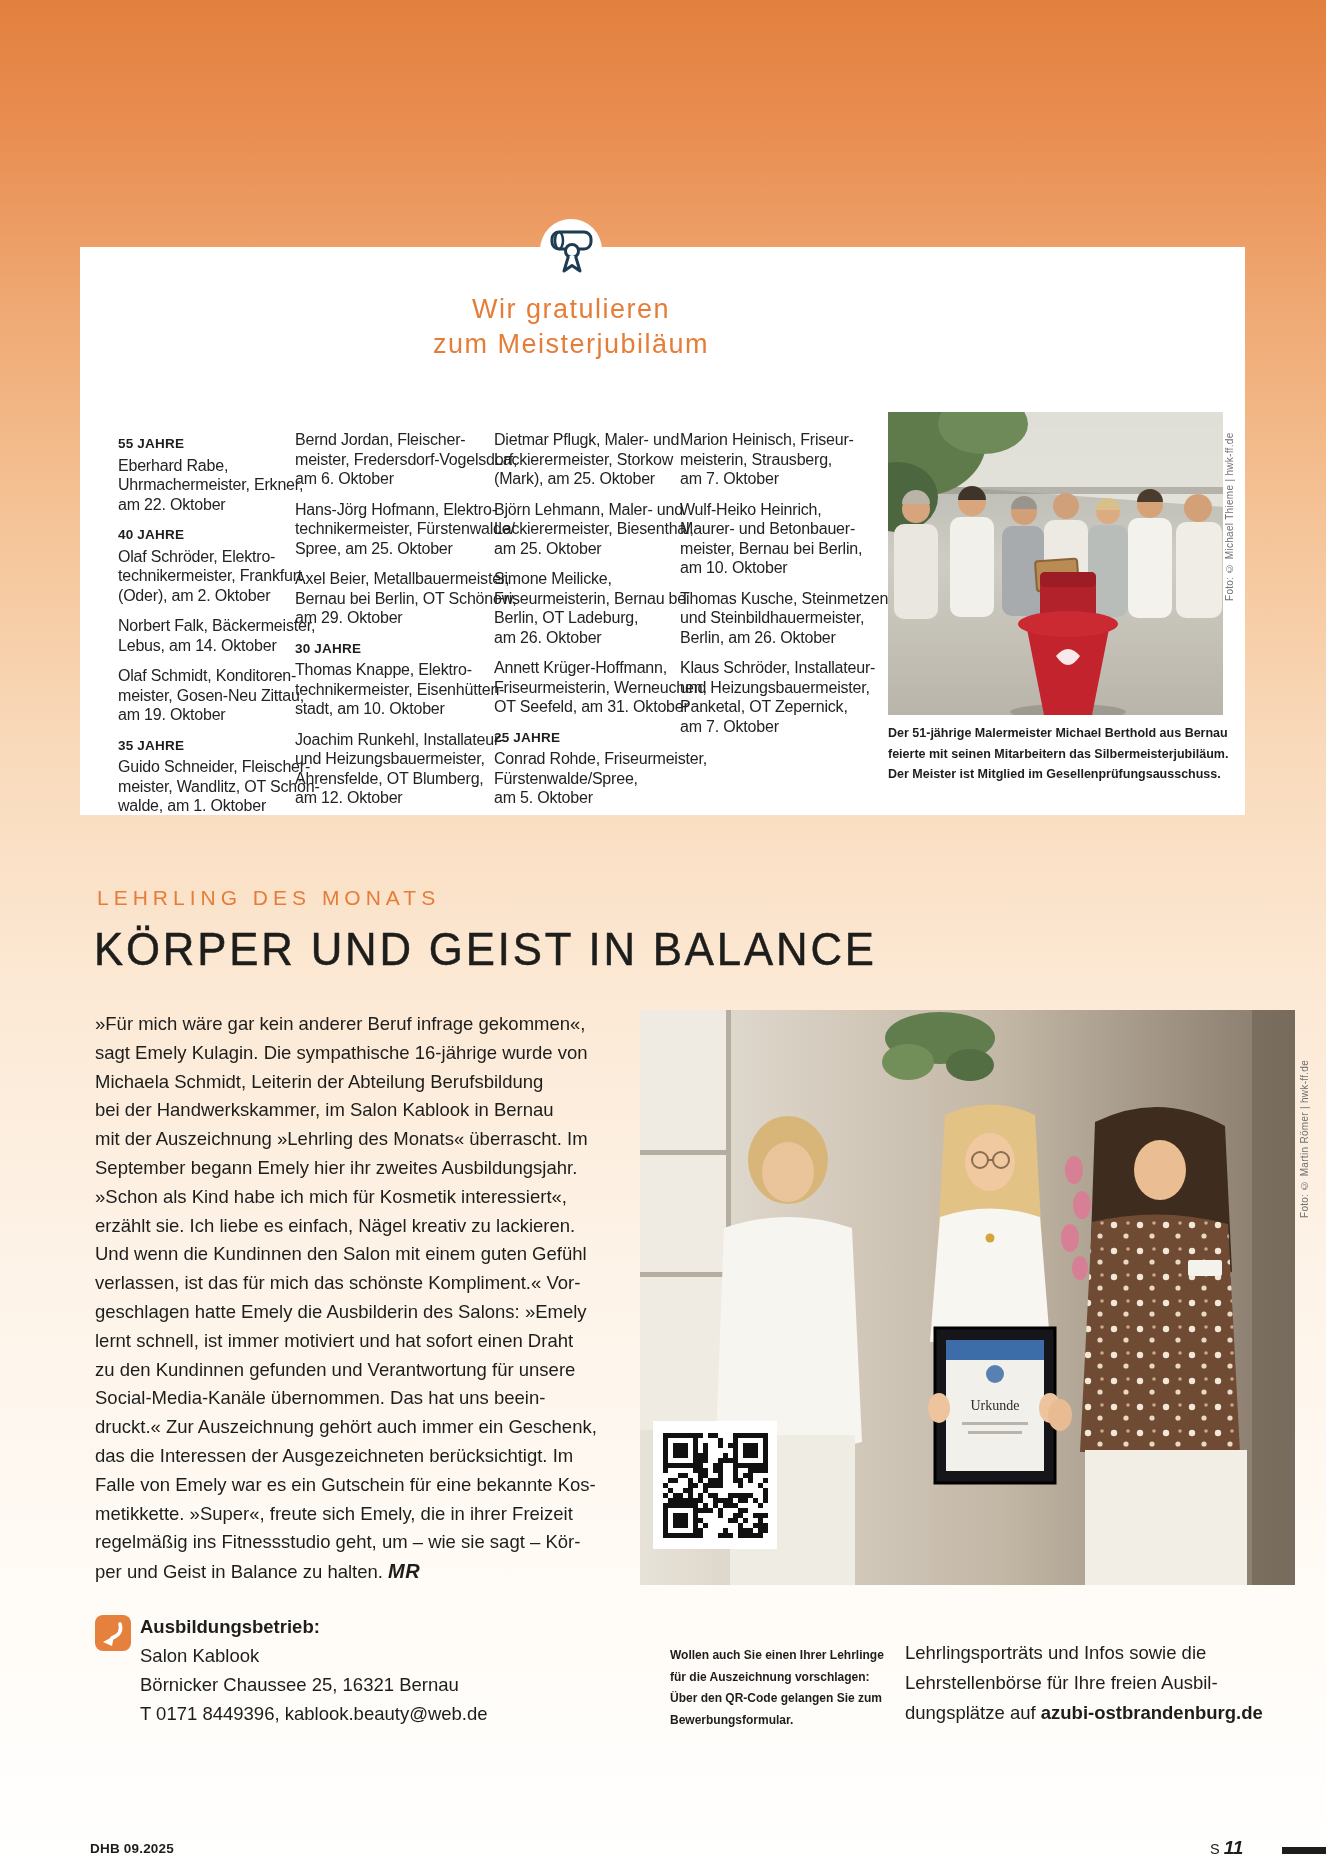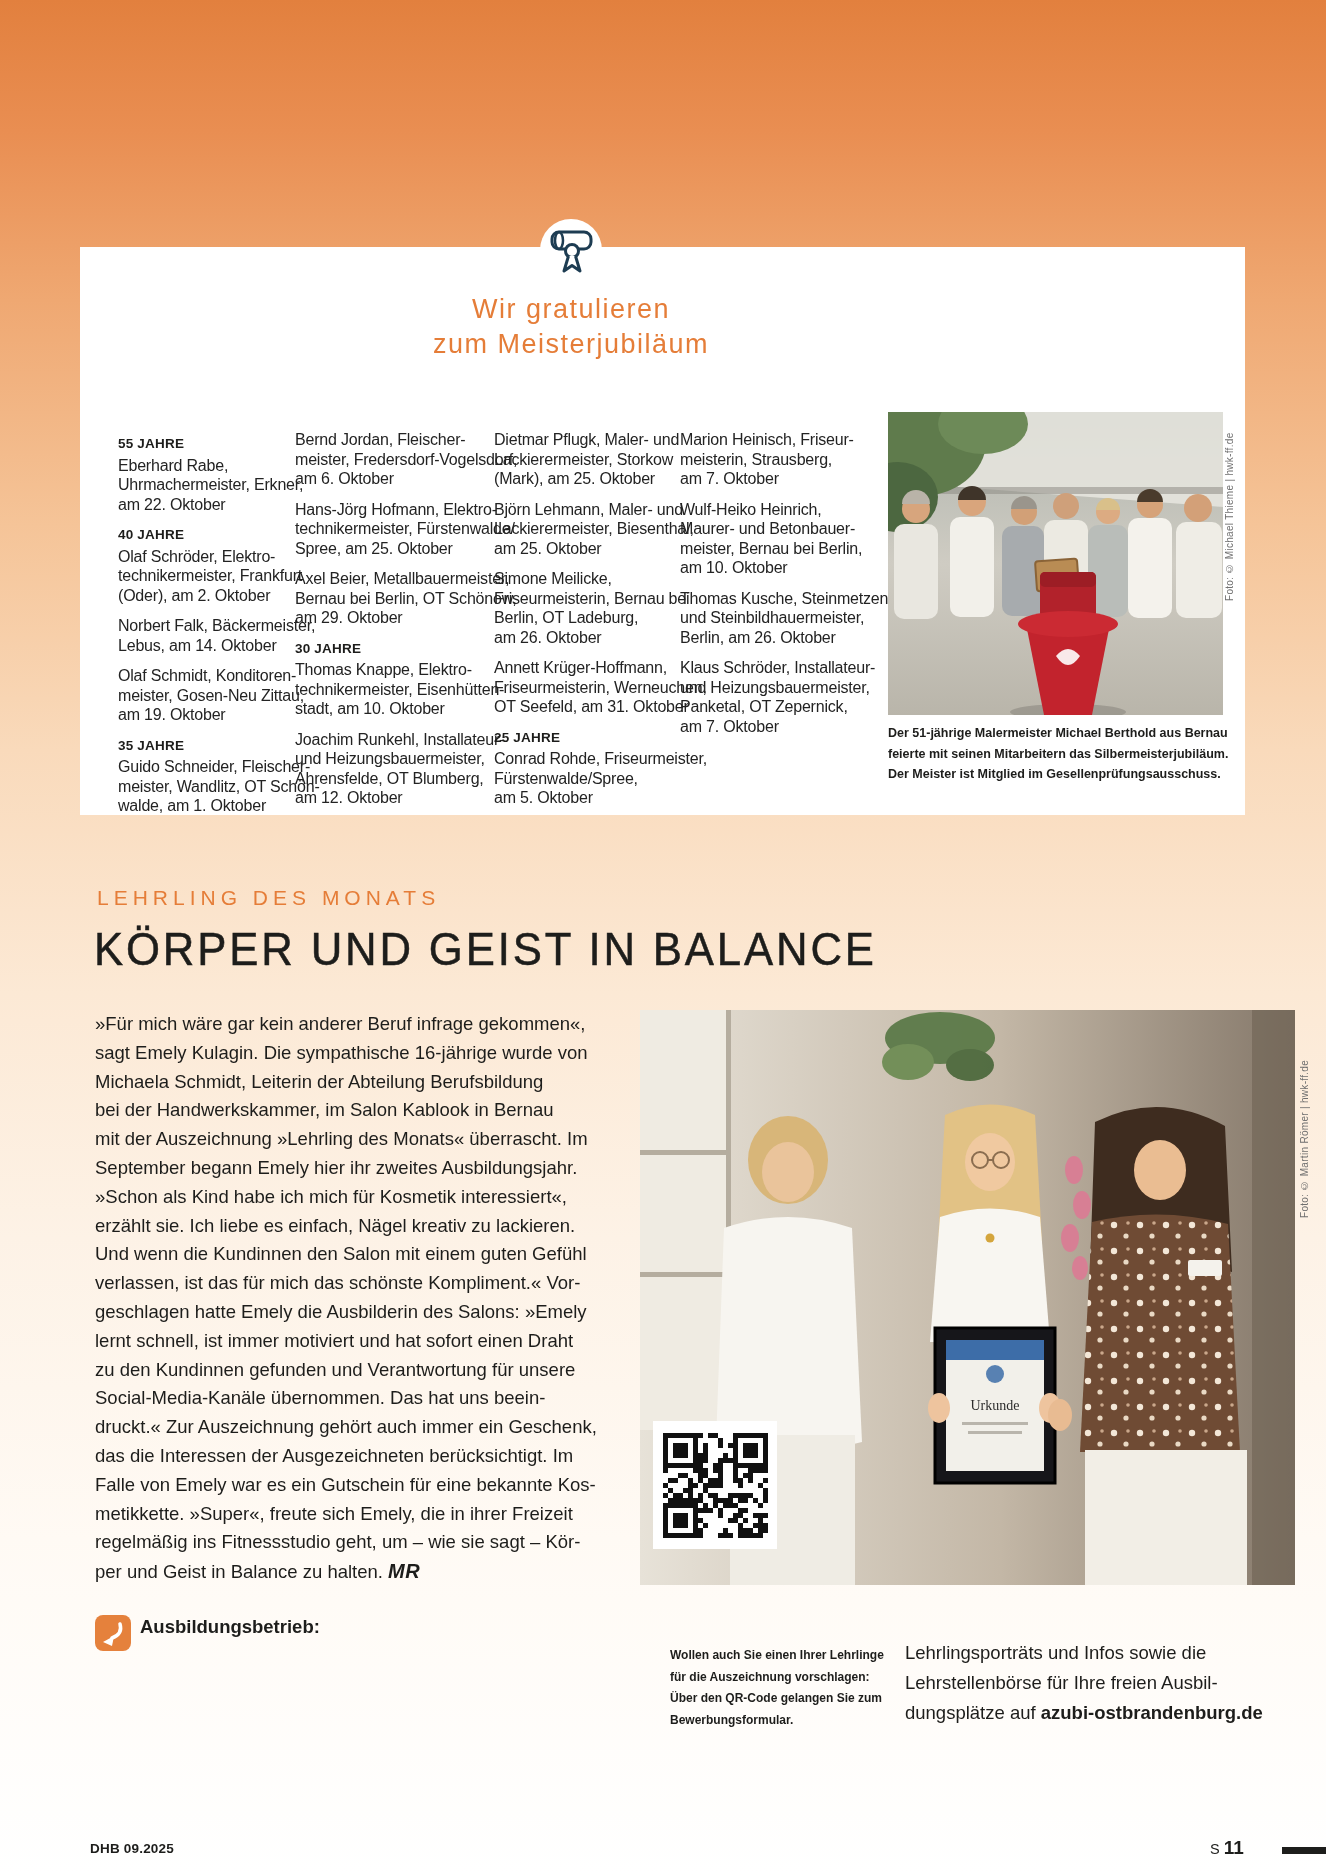--- a/index.html
+++ b/index.html
@@ -39,21 +39,21 @@
   .ausbildung-icon{left:95px; top:1615px;}
   .ausbildung-text{left:140px; top:1612px; font-size:18.5px; line-height:29px; white-space:nowrap;}
   .ausbildung-label{font-weight:700;}
   .qr-caption{left:670px; top:1645px; width:245px; font-weight:700; font-size:12px; line-height:21.5px; white-space:nowrap;}
   .portal-text{left:905px; top:1638px; font-size:18.5px; line-height:30px; white-space:nowrap;}
   .portal-text b{font-weight:700;}
   
   .footer-issue{left:90px; top:1841px; font-weight:700; font-size:13.5px; letter-spacing:0.2px;}
   .footer-url{left:205px; top:1911px; font-size:10px; color:#555555; letter-spacing:0.4px;}
   .footer-page{left:1210px; top:1837px; font-size:14.5px;}
-  .footer-page .num{font-size:19px; font-weight:700;}
+  .footer-page .num{font-size:19px; font-weight:700;font-style:italic;}
   .footer-dash{left:1282px; top:1847px; width:44px; height:7px; background:#1d1d1b;}
 </style>
 </head>
 <body>
 
 <div class="page">
 
   <div class="abs jubilee-card"></div>
   <div class="abs notch"></div>
   <div class="abs diploma-icon">
@@ -225,20 +225,21 @@
 
   <div class="abs ausbildung-icon">
     <svg width="36" height="36" viewBox="0 0 36 36">
       <rect width="36" height="36" rx="8" fill="#e5813c"></rect>
       <path d="M25 9 Q28 19 17 23" stroke="#ffffff" stroke-width="3.5" fill="none" stroke-linecap="round"></path>
       <polygon points="8,27 19,21 17,31" fill="#ffffff"></polygon>
     </svg>
   </div>
   <div class="abs ausbildung-text">
     <div class="ausbildung-label">Ausbildungsbetrieb:</div>
+    <div>Salon Kablook<br>Börnicker Chaussee 25, 16321 Bernau<br>T 0171 8449396, kablook.beauty@web.de</div>
   </div>
 
   <div class="abs qr-caption">Wollen auch Sie einen Ihrer Lehrlinge<br>für die Auszeichnung vorschlagen:<br>Über den QR-Code gelangen Sie zum<br>Bewerbungsformular.</div>
   <div class="abs portal-text" id="portal-text">Lehrlingsporträts und Infos sowie die<br>Lehrstellenbörse für Ihre freien Ausbil-<br>dungsplätze auf <b>azubi-ostbrandenburg.de</b></div>
 
   <div class="abs footer-issue">DHB 09.2025</div>
   <div class="abs footer-url">www.hwk-ff.de</div>
   <div class="abs footer-page"><span>S</span> <span class="num">11</span></div>
   <div class="abs footer-dash"></div>
 

